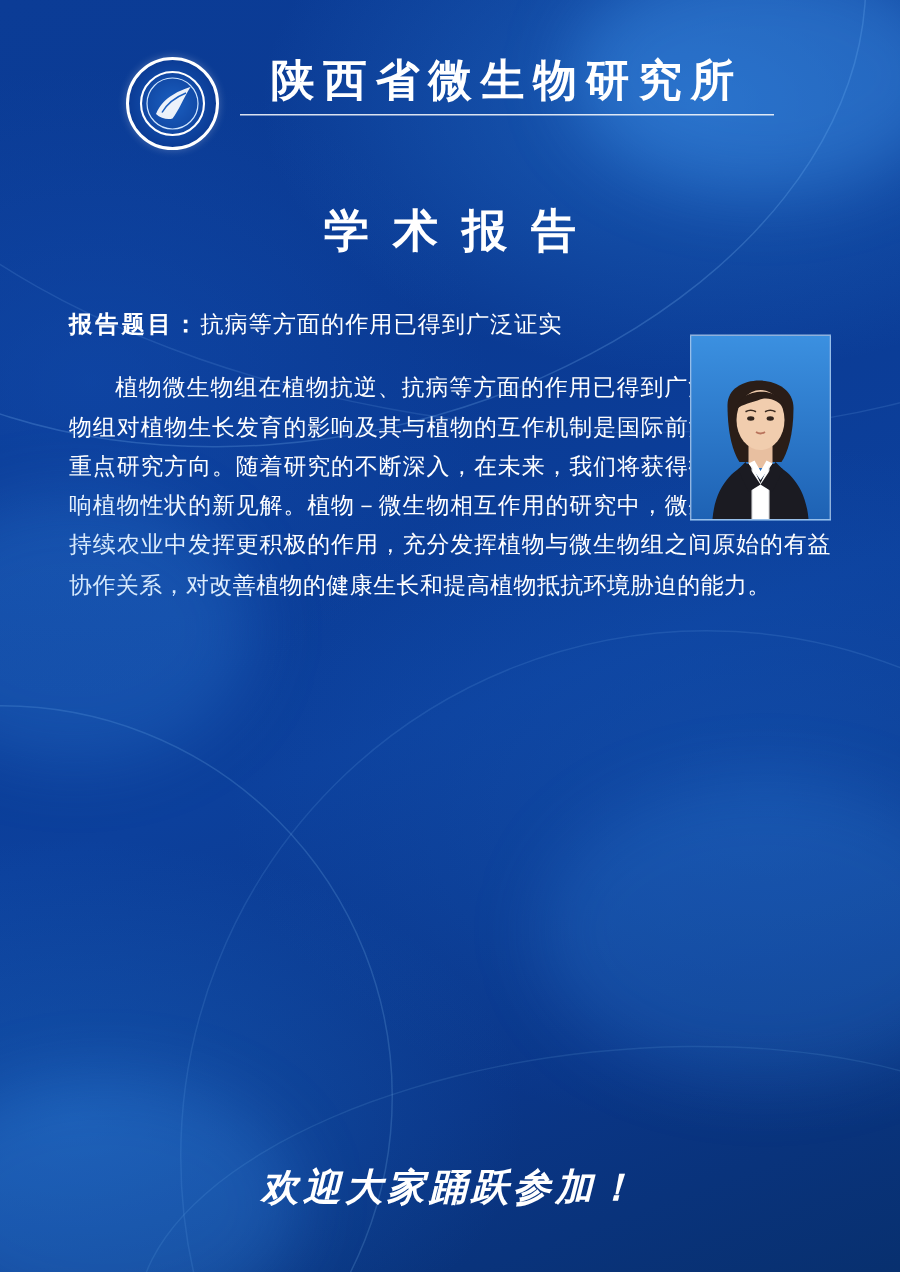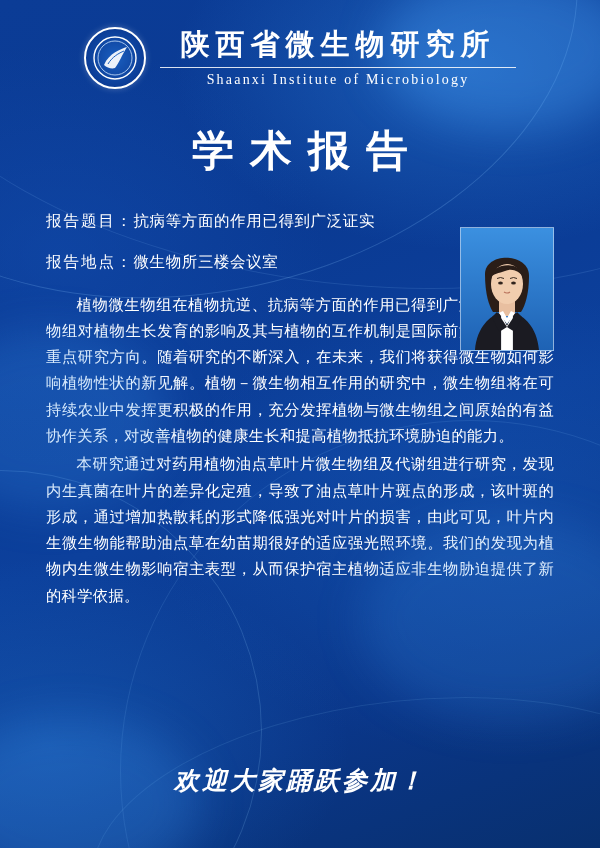--- a/index.html
+++ b/index.html
@@ -42,23 +42,22 @@
   }
   .g1 { width: 260px; height: 160px; right: -40px; top: -30px; background: rgba(80,170,255,0.30); }
   .g2 { width: 240px; height: 180px; left: -70px; top: 330px; background: rgba(60,150,240,0.22); }
   .g3 { width: 300px; height: 200px; right: -60px; top: 520px; background: rgba(60,150,240,0.18); }
   .g4 { width: 260px; height: 170px; left: -60px; bottom: -40px; background: rgba(70,160,250,0.22); }
 
   
   .header {
     position: relative;
     display: flex;
-    align-items: center;
     justify-content: center;
-    padding-top: 27px;
+    padding-top: 38px;
     gap: 14px;
   }
   .logo {
     width: 58px;
     height: 58px;
     border-radius: 50%;
     border: 2px solid #ffffff;
     background: radial-gradient(circle at 50% 50%, #1b5fc0 0%, #0b3c96 70%);
     display: flex;
     align-items: center;
@@ -90,40 +89,40 @@
     color: #ffffff;
     font-size: 14px;
     letter-spacing: 2.2px;
     font-family: "Liberation Serif", serif;
     white-space: nowrap;
   }
 
   .poster-title {
     text-align: center;
     color: #ffffff;
-    font-size: 42px;
+    font-size: 30px;
     font-weight: bold;
     letter-spacing: 16px;
     margin: 34px 0 0 0;
     text-indent: 16px;
     font-family: "Liberation Sans", sans-serif;
   }
 
   .info {
     margin: 30px 46px 0 46px;
     position: relative;
   }
   .info-row {
     color: #ffffff;
     font-size: 15.5px;
     line-height: 1.5;
     margin-bottom: 18px;
     letter-spacing: 0.6px;
   }
-  .info-row .lbl { letter-spacing: 2px; }
+  .info-row .lbl { letter-spacing: 2px; font-weight: bold; }
 
   .photo {
     position: absolute;
     right: 0px;
     top: 18px;
     width: 92px;
     height: 122px;
     border: 1px solid rgba(255,255,255,0.5);
     overflow: hidden;
     background: linear-gradient(180deg, #2d7fd6 0%, #1f63b8 100%);
@@ -140,21 +139,21 @@
   }
   .body-text p {
     margin: 0 0 2px 0;
     text-indent: 2em;
   }
 
   .welcome {
     position: absolute;
     left: 0;
     right: 0;
-    bottom: 51px;
+    bottom: 40px;
     text-align: center;
     color: #ffffff;
     font-size: 25px;
     font-weight: bold;
     letter-spacing: 3px;
     font-family: "Liberation Serif", serif;
     font-style: italic;
   }
 </style>
 </head>
@@ -177,21 +176,20 @@
       <svg width="46" height="46" viewBox="0 0 46 46" aria-hidden="true">
         <circle cx="23" cy="23" r="21" fill="none" stroke="#ffffff" stroke-width="1.4"></circle>
         <circle cx="23" cy="23" r="17" fill="none" stroke="#cfe6ff" stroke-width="0.8"></circle>
         <path d="M12 30 C17 18, 29 14, 35 12 C30 20, 27 28, 23 33 C20 34, 15 33, 12 30 Z" fill="#ffffff" opacity="0.92"></path>
         <path d="M16 29 C20 22, 27 18, 32 16" fill="none" stroke="#1b5fc0" stroke-width="1"></path>
       </svg>
     </div>
     <div class="titles">
       <div class="org-cn">陕西省微生物研究所</div>
       <div class="rule"></div>
-      <div class="org-en">Shaanxi Institute of Microbiology</div>
     </div>
   </div>
 
   <div class="poster-title">学术报告</div>
 
   <div class="info">
 
     <div class="photo">
       <svg width="92" height="122" viewBox="0 0 92 122" aria-hidden="true">
         <rect x="0" y="0" width="92" height="122" fill="#2f86da"></rect>
@@ -223,25 +221,21 @@
         <path d="M40 86 L46 98 L52 86 L52 122 L40 122 Z" fill="#f2f3f5" opacity="0.95"></path>
         <path d="M41 87 L46 99 L51 87 L51 122 L41 122 Z" fill="#ffffff"></path>
         <path d="M36 84 L46 99 L38 104 L31 89 Z" fill="#1b1b22"></path>
         <path d="M56 84 L46 99 L54 104 L61 89 Z" fill="#1b1b22"></path>
       </svg>
     </div>
 
     <div class="info-row">
       <span class="lbl">报告题目：</span><span>抗病等方面的作用已得到广泛证实</span>
     </div>
-    <div class="info-row">
-      <span class="lbl">报告地点：</span><span>微生物所三楼会议室</span>
-    </div>
   </div>
 
   <div class="body-text">
     <p>植物微生物组在植物抗逆、抗病等方面的作用已得到广泛证实，微生物组对植物生长发育的影响及其与植物的互作机制是国际前沿研究领域和重点研究方向。随着研究的不断深入，在未来，我们将获得微生物如何影响植物性状的新见解。植物－微生物相互作用的研究中，微生物组将在可持续农业中发挥更积极的作用，充分发挥植物与微生物组之间原始的有益协作关系，对改善植物的健康生长和提高植物抵抗环境胁迫的能力。</p>
-    <p>本研究通过对药用植物油点草叶片微生物组及代谢组进行研究，发现内生真菌在叶片的差异化定殖，导致了油点草叶片斑点的形成，该叶斑的形成，通过增加热散耗的形式降低强光对叶片的损害，由此可见，叶片内生微生物能帮助油点草在幼苗期很好的适应强光照环境。我们的发现为植物内生微生物影响宿主表型，从而保护宿主植物适应非生物胁迫提供了新的科学依据。</p>
   </div>
 
   <div class="welcome">欢迎大家踊跃参加！</div>
 
 </div>
 
 </body></html>

